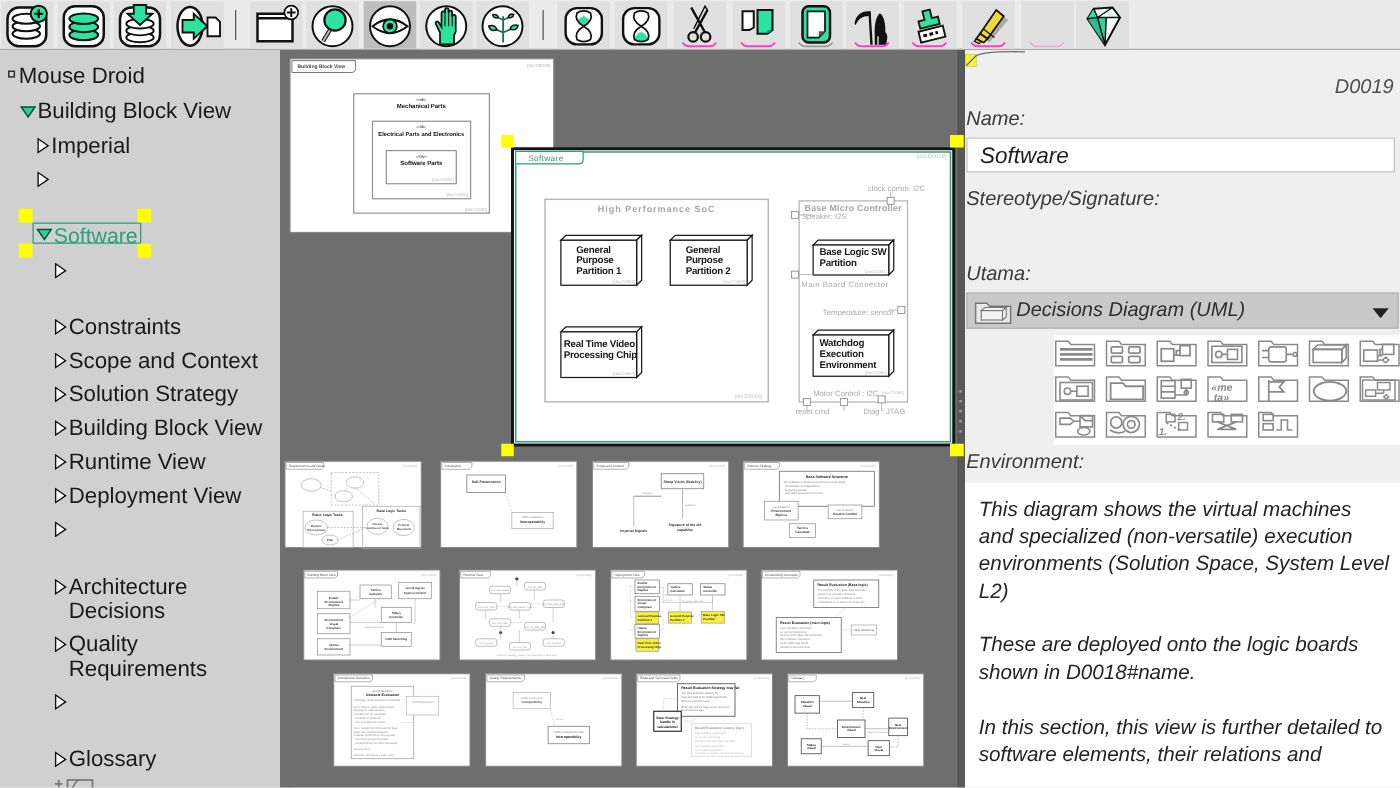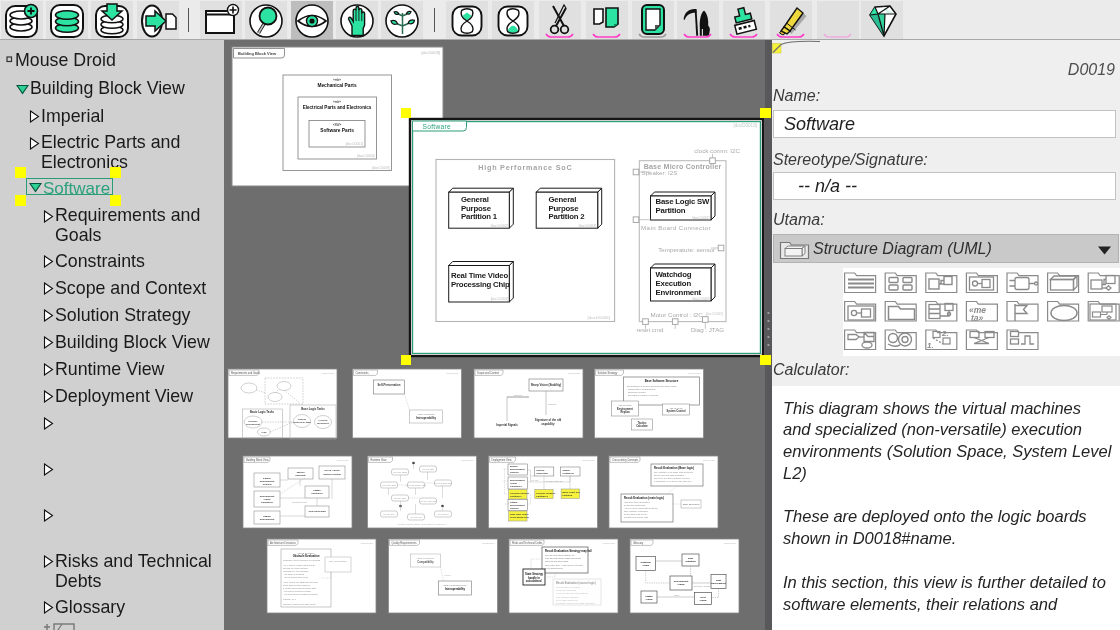--- a/index.html
+++ b/index.html
@@ -221,36 +221,34 @@
   <div class="trow" style="left:30px;top:39px">Building Block View</div>
 
   <svg class="abs" style="left:28px;top:70px" width="12" height="13">
       <polygon points="2.5,1 10.5,6.5 2.5,12" fill="#fff" stroke="#111" stroke-width="1.1"></polygon>
     </svg>
   <div class="trow" style="left:41px;top:66.5px">Imperial</div>
 
   <svg class="abs" style="left:28px;top:97px" width="12" height="13">
       <polygon points="2.5,1 10.5,6.5 2.5,12" fill="#fff" stroke="#111" stroke-width="1.1"></polygon>
     </svg>
-  <div class="trow" style="left:41px;top:93px">Electric Parts and<br>Electronics</div>
 
   <div class="abs" style="left:26px;top:138px;width:87px;height:16.5px;border:1.2px solid #2a9d78"></div>
   <svg class="abs" style="left:29px;top:141px" width="13" height="12">
       <polygon points="1,2.5 12,2.5 6.5,10.5" fill="#2fd093" stroke="#00543d" stroke-width="1.2"></polygon>
     </svg>
   <div class="trow" style="left:43px;top:138.5px;color:#2aa17c;font-size:17px">Software</div>
   <div class="abs" style="left:15px;top:127px;width:11px;height:11px;background:#ffff00"></div>
   <div class="abs" style="left:110px;top:127px;width:11px;height:11px;background:#ffff00"></div>
   <div class="abs" style="left:15px;top:155px;width:11px;height:11px;background:#ffff00"></div>
   <div class="abs" style="left:110px;top:155px;width:11px;height:11px;background:#ffff00"></div>
 
   <svg class="abs" style="left:42px;top:170px" width="12" height="13">
       <polygon points="2.5,1 10.5,6.5 2.5,12" fill="#fff" stroke="#111" stroke-width="1.1"></polygon>
     </svg>
-  <div class="trow" style="left:55px;top:166px">Requirements and<br>Goals</div>
 
   <svg class="abs" style="left:42px;top:215px" width="12" height="13">
       <polygon points="2.5,1 10.5,6.5 2.5,12" fill="#fff" stroke="#111" stroke-width="1.1"></polygon>
     </svg>
   <div class="trow" style="left:55px;top:212px">Constraints</div>
 
   <svg class="abs" style="left:42px;top:242px" width="12" height="13">
       <polygon points="2.5,1 10.5,6.5 2.5,12" fill="#fff" stroke="#111" stroke-width="1.1"></polygon>
     </svg>
   <div class="trow" style="left:55px;top:239px">Scope and Context</div>
@@ -275,29 +273,30 @@
     </svg>
   <div class="trow" style="left:55px;top:346.5px">Deployment View</div>
 
   <svg class="abs" style="left:42px;top:377px" width="12" height="13">
       <polygon points="2.5,1 10.5,6.5 2.5,12" fill="#fff" stroke="#111" stroke-width="1.1"></polygon>
     </svg>
 
   <svg class="abs" style="left:42px;top:423px" width="12" height="13">
       <polygon points="2.5,1 10.5,6.5 2.5,12" fill="#fff" stroke="#111" stroke-width="1.1"></polygon>
     </svg>
+  <div class="trow" style="left:55px;top:419.5px">Architecture<br>Decisions</div>
 
   <svg class="abs" style="left:42px;top:469px" width="12" height="13">
       <polygon points="2.5,1 10.5,6.5 2.5,12" fill="#fff" stroke="#111" stroke-width="1.1"></polygon>
     </svg>
+  <div class="trow" style="left:55px;top:466px">Quality<br>Requirements</div>
 
   <svg class="abs" style="left:42px;top:515px" width="12" height="13">
       <polygon points="2.5,1 10.5,6.5 2.5,12" fill="#fff" stroke="#111" stroke-width="1.1"></polygon>
     </svg>
-  <div class="trow" style="left:55px;top:512px">Risks and Technical<br>Debts</div>
 
   <svg class="abs" style="left:42px;top:561px" width="12" height="13">
       <polygon points="2.5,1 10.5,6.5 2.5,12" fill="#fff" stroke="#111" stroke-width="1.1"></polygon>
     </svg>
   <div class="trow" style="left:55px;top:558px">Glossary</div>
 
   <svg class="abs" style="left:42px;top:583px" width="34" height="7">
     <path d="M2 4 h6 M5 1 v6" stroke="#777" stroke-width="1.4"></path>
     <rect x="12" y="1" width="20" height="12" fill="none" stroke="#777" stroke-width="1.4"></rect>
     <path d="M12 13 l8-12" stroke="#777" stroke-width="1.2"></path>
@@ -783,32 +782,31 @@
 <svg class="abs" style="left:770px;top:40px;z-index:31" width="60" height="18">
   <rect x="2.5" y="3.5" width="8.5" height="9.5" fill="#f6f23a" stroke="#c8c430" stroke-width="0.5"></rect>
   <path d="M3 12.5 L11 4.5 Q20 0.5 50 1.5" fill="none" stroke="#6d6d6d" stroke-width="1.1"></path>
 </svg>
 <div id="splitter"></div>
 <div id="panel">
   <div class="abs" style="right:5px;top:21px;font-size:16px;color:#4e4e4e">D0019</div>
   <div class="plabel" style="top:47px">Name:</div>
   <div class="pinput" style="top:70px;height:28px;line-height:26px;padding-left:10px">Software</div>
   <div class="plabel" style="top:111px">Stereotype/Signature:</div>
-  <div class="pinput" style="top:132px;height:28px;line-height:26px;padding-left:24px">-- n/a --</div>
   <div class="plabel" style="top:171px">Utama:</div>
   <div class="abs" style="left:1px;top:194px;width:346px;height:29px;background:#c9c9c9;border:1px solid #b2b2b2"></div>
   <svg class="abs" style="left:7px;top:198px" width="31" height="22" viewBox="0 0 31 22">
     <path d="M1.5 20.5 V4.5 h9 l2,2.5 h17 V20.5 z" fill="#e9e9e9" stroke="#777" stroke-width="1.2"></path>
     <g fill="#f4f4f4" stroke="#777" stroke-width="0.9">
       <polygon points="6,10.5 9,8 26,8 23,10.5"></polygon>
       <polygon points="23,10.5 26,8 26,15.5 23,18"></polygon>
       <rect x="6" y="10.5" width="17" height="7.5"></rect>
     </g>
   </svg>
-  <div class="abs" style="left:41px;top:200px;font-size:16px;color:#2e2e2e">Structure Diagram (UML)</div>
+  <div class="abs" style="left:41px;top:200px;font-size:16px;color:#2e2e2e">Decisions Diagram (UML)</div>
   <svg class="abs" style="left:326px;top:206px" width="14" height="9">
       <polygon points="0,0.5 13,0.5 6.5,8.5" fill="#222"></polygon>
     </svg>
 
   <div class="abs" style="left:71px;top:228px;width:277px;height:88px;background:#fff"></div>
   <svg class="abs" style="left:71px;top:228px" width="277" height="88" viewBox="0 0 277 88">
     <g fill="none" stroke="#8a8a8a" stroke-width="1.2">
 
       <g id="gf">
         <path d="M1.6 24.5 V5 h10 l2,2.6 h19 V24.5 z"></path>
@@ -943,21 +941,21 @@
         </g>
 
       <g stroke-width="1.3">
           <rect x="167.5" y="63.5" width="8" height="5"></rect>
           <rect x="167.5" y="71" width="8" height="5"></rect>
           <path d="M178 76 h4 v-8 h5 v8 h4"></path>
         </g>
     </g>
   </svg>
 
-  <div class="plabel" style="top:321px">Calculator:</div>
+  <div class="plabel" style="top:321px">Environment:</div>
   <div class="abs" style="left:0;top:346px;width:348px;height:244px;background:#fff"></div>
   <div class="abs" style="left:11px;top:357.5px;white-space:nowrap;font-size:16.5px;line-height:21.8px;color:#242424">This diagram shows the virtual machines<br>and specialized (non-versatile) execution<br>environments (Solution Space, System Level<br>L2)<br><br>These are deployed onto the logic boards<br>shown in D0018#name.<br><br>In this section, this view is further detailed to<br>software elements, their relations and</div>
 
 </div>
 <svg class="abs" style="left:765px;top:40px;z-index:5" width="7" height="590">
   <g fill="#9a9a9a">
       <rect x="2.5" y="272" width="2" height="2"></rect>
       <rect x="2.5" y="280" width="2" height="2"></rect>
       <rect x="2.5" y="288" width="2" height="2"></rect>
       <rect x="2.5" y="296" width="2" height="2"></rect>

